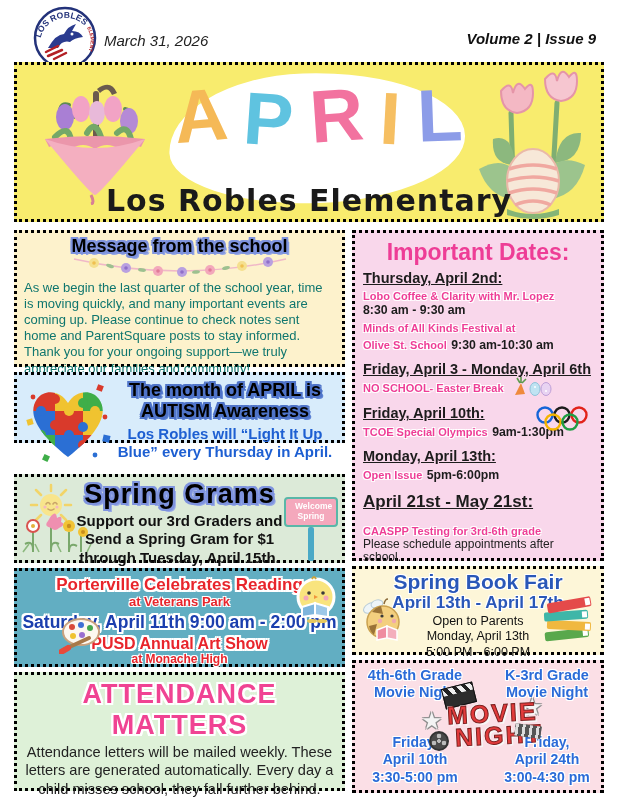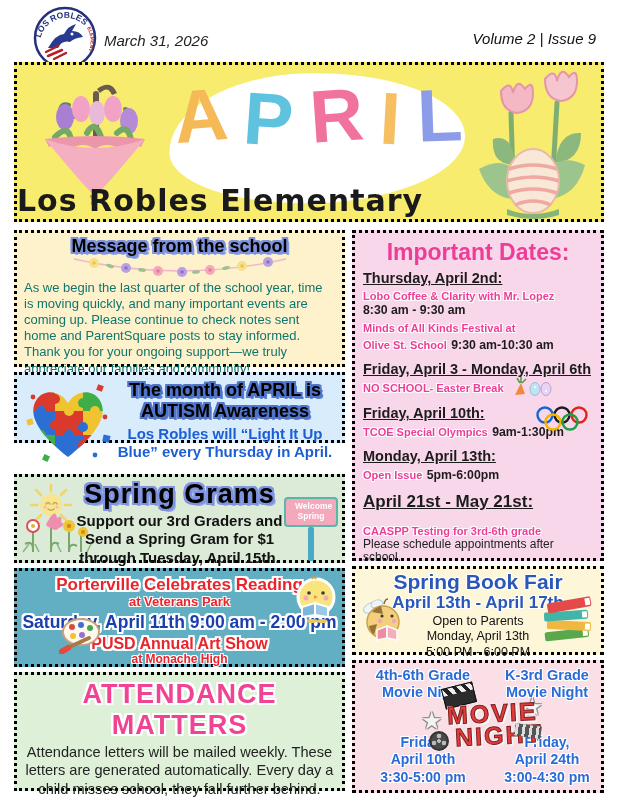--- a/index.html
+++ b/index.html
@@ -2,36 +2,36 @@
 <html><head>
 <meta charset="utf-8">
 <style>
   html,body{margin:0;padding:0;background:#fff;}
   .page{position:relative;width:618px;height:800px;background:#ffffff;overflow:hidden;
         font-family:"Liberation Sans","DejaVu Sans",sans-serif;}
   .box{position:absolute;border:3px dotted #000;box-sizing:border-box;}
 
   
   .hdr-date{position:absolute;left:104px;top:32px;font-style:italic;font-size:15px;color:#222;}
-  .hdr-issue{position:absolute;right:22px;top:30px;font-style:italic;font-weight:normal;font-size:15px;color:#111;}
+  .hdr-issue{position:absolute;right:22px;top:30px;font-style:italic;font-weight:bold;font-size:15px;color:#111;}
   .logo{position:absolute;left:28px;top:4px;}
 
   
   .banner{left:14px;top:62px;width:590px;height:160px;background:#f8ec6e;}
   .sticker{position:absolute;left:152px;top:8px;width:296px;height:130px;background:#fff;
            border-radius:46% 54% 50% 50% / 58% 52% 48% 42%;transform:rotate(-2deg);}
   .april{position:absolute;left:152px;top:14px;width:296px;text-align:center;font-weight:900;
          font-size:74px;line-height:1;letter-spacing:-2px;}
   .april span{display:inline-block;}
   .a1{color:#f5b957;transform:rotate(-5deg);}
   .a2{color:#5fc3e0;transform:rotate(4deg) translateY(4px);}
   .a3{color:#f2729f;transform:rotate(-4deg);}
   .a4{color:#f6bf62;transform:rotate(3deg) translateY(3px);}
   .a5{color:#8c9ce8;transform:rotate(-2deg);}
-  .school-name{position:absolute;left:0;right:0;top:118px;text-align:left;font-size:30px;
+  .school-name{position:absolute;left:0;right:0;top:118px;text-align:center;font-size:30px;
                color:#1a1a1a;font-weight:600;letter-spacing:1px;font-family:"DejaVu Sans",sans-serif;}
   .banner-art-left{position:absolute;left:14px;top:18px;}
   .banner-art-right{position:absolute;right:10px;top:4px;}
 
   
   .bub{color:#000000;font-weight:800;}
   .bub-peri{text-shadow:-2px -2px 0 #7e93de,2px -2px 0 #7e93de,-2px 2px 0 #7e93de,2px 2px 0 #7e93de,
             -2px 0 0 #7e93de,2px 0 0 #7e93de,0 -2px 0 #7e93de,0 2px 0 #7e93de,3px 3px 0 #97a8e6;}
   .bub-blue{text-shadow:-2px -2px 0 #4f74c9,2px -2px 0 #4f74c9,-2px 2px 0 #4f74c9,2px 2px 0 #4f74c9,
             -2px 0 0 #4f74c9,2px 0 0 #4f74c9,0 -2px 0 #4f74c9,0 2px 0 #4f74c9,3px 3px 0 #5d82d4;}
@@ -80,21 +80,21 @@
   .rings{position:absolute;right:10px;top:172px;}
 
   .fair{left:352px;top:566px;width:252px;height:89px;background:#fdf6d8;text-align:center;}
   .fair-t1{font-size:21px;font-weight:900;color:#2a57b8;margin-top:1px;}
   .fair-t2{font-size:17px;font-weight:900;color:#2a57b8;margin-top:-1px;}
   .fair-body{font-size:12.5px;color:#111;line-height:1.22;margin-top:1px;}
 
   .movie{left:352px;top:660px;width:252px;height:133px;background:#fbdfe6;}
   .mv-col{position:absolute;top:4px;bottom:4px;width:104px;text-align:center;font-weight:800;color:#2a6bd8;
           display:flex;flex-direction:column;justify-content:space-between;}
-  .mv-left{left:16px;} .mv-right{right:2px;}
+  .mv-left{left:8px;} .mv-right{right:2px;}
   .mv-grade{font-size:14.5px;line-height:1.15;}
   .mv-when{font-size:14px;line-height:1.25;}
   .mv-logo{position:absolute;left:66px;top:28px;width:122px;height:64px;}
   .mv-word{font-weight:900;color:#e23b3b;-webkit-text-stroke:1px #7a1d1d;letter-spacing:2px;
            text-shadow:2px 2px 0 #f7f7f7,-1px -1px 0 #f7f7f7;}
   .mv-w1{position:absolute;left:26px;top:8px;font-size:25px;transform:rotate(-3deg);}
   .mv-w2{position:absolute;left:34px;top:30px;font-size:25px;transform:rotate(-3deg);}
   .mv-star{position:absolute;font-size:24px;color:#f3f3f3;
            text-shadow:-1px -1px 0 #8d8d8d,1px -1px 0 #8d8d8d,-1px 1px 0 #8d8d8d,1px 1px 0 #8d8d8d;}
   .mv-star-l{left:0px;top:16px;} .mv-star-r{right:0px;top:2px;}

